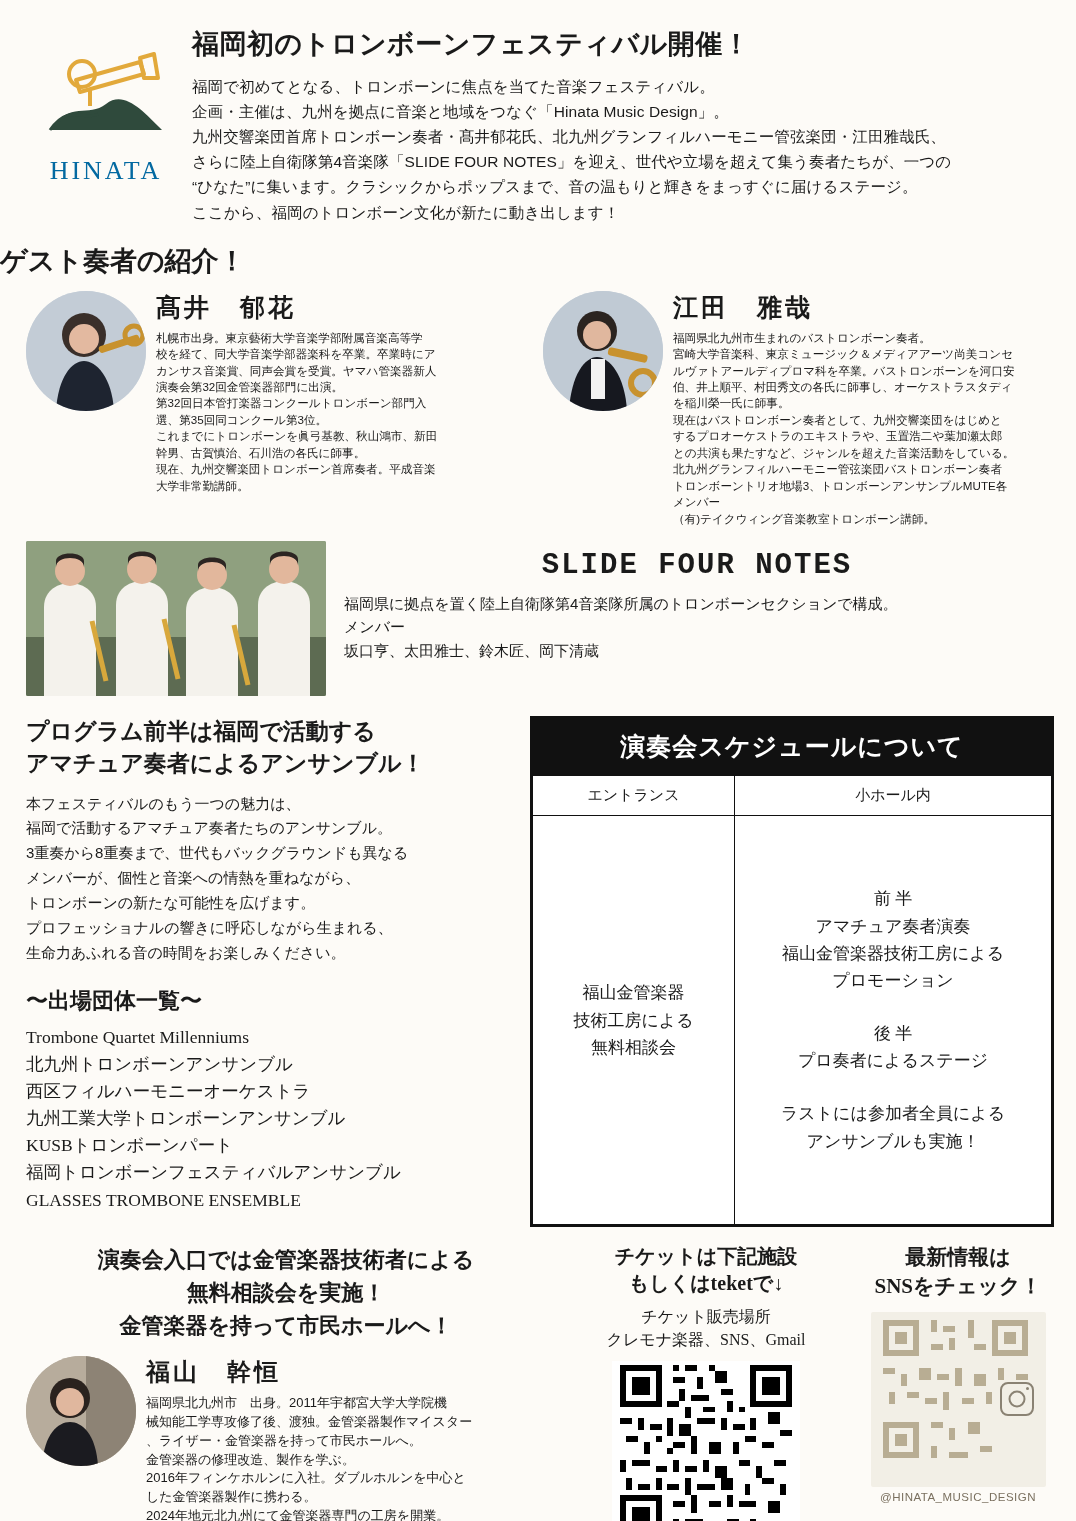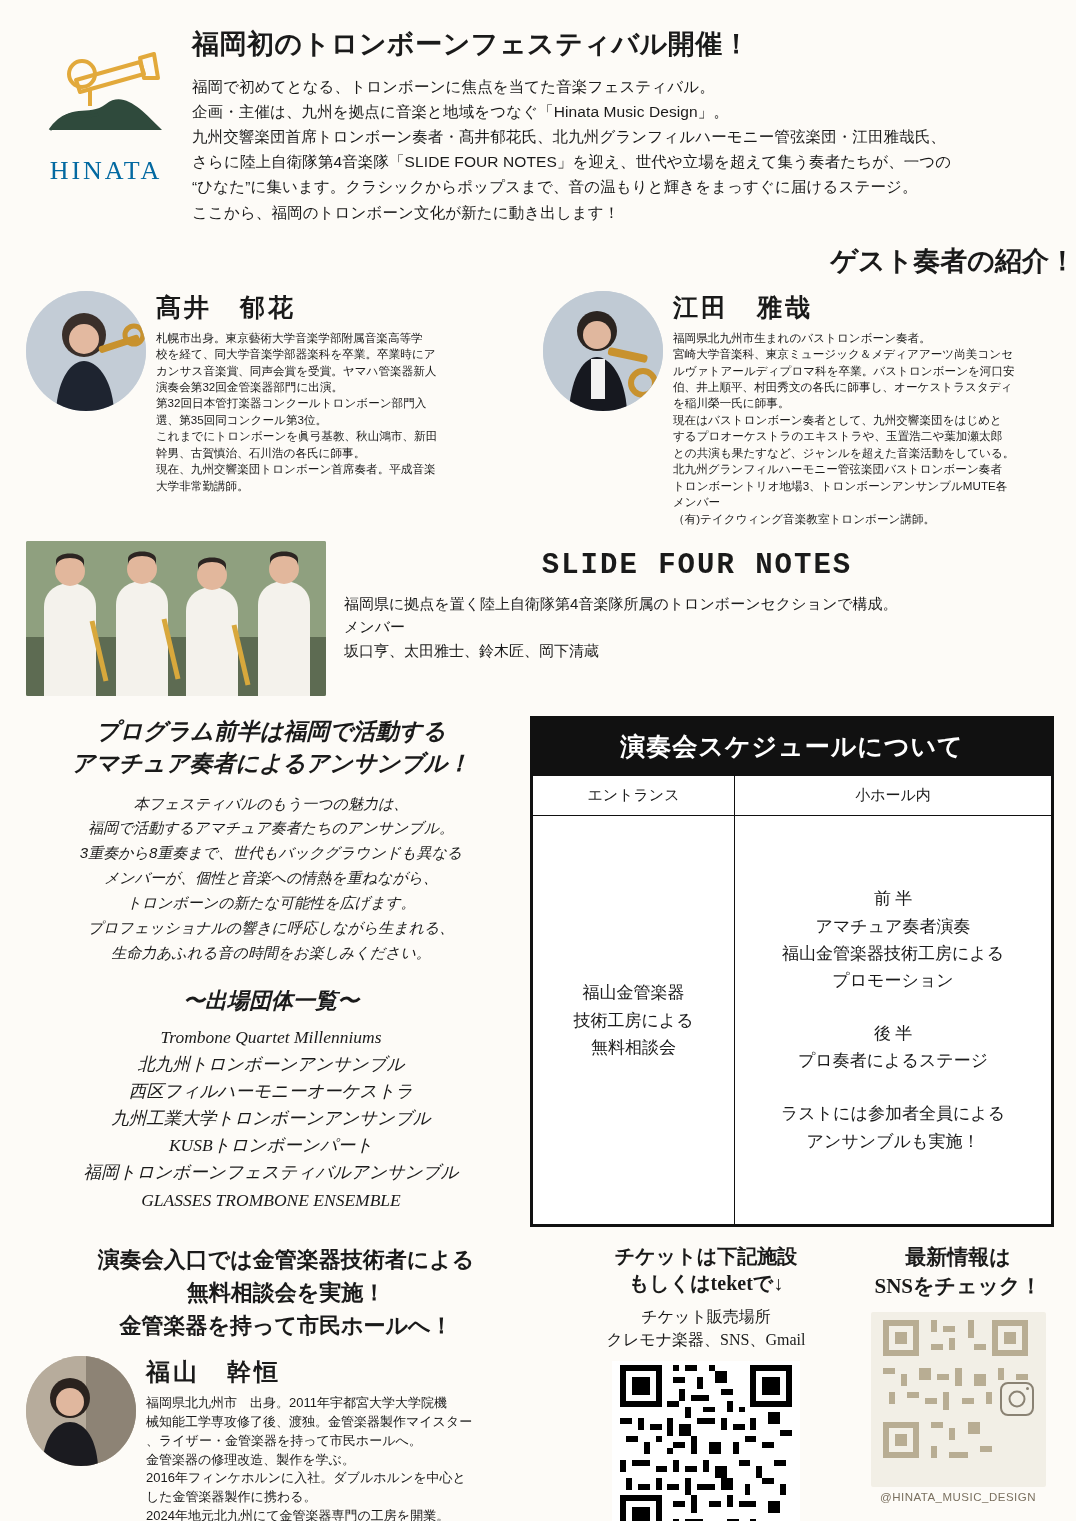--- a/index.html
+++ b/index.html
@@ -21,21 +21,21 @@
   .logo-text{font-family:"Liberation Serif",serif;font-size:26px;letter-spacing:3px;color:#0369a1;margin-top:2px;}
   .intro{flex:1;padding-left:6px;}
   .intro h1{
     font-family:"Liberation Serif",serif;
     font-size:27px;font-weight:bold;margin:8px 0 12px 0;letter-spacing:0.5px;
   }
   .intro p{font-size:15.5px;line-height:1.62;margin:0;letter-spacing:0.1px;}
 
   
   .guest-title{
-    text-align:right;font-family:"Liberation Serif",serif;
+    text-align:left;font-family:"Liberation Serif",serif;
     font-size:27px;font-weight:bold;margin:18px 0 12px 0;
   }
   .guests{display:flex;padding:0 26px;gap:10px;}
   .guest{display:flex;width:50%;gap:10px;}
   .portrait{
     width:120px;height:120px;border-radius:50%;flex:none;
     overflow:hidden;position:relative;
     background:#cfd8e0;
   }
   .portrait.p2{background:#c9d3dc;}
@@ -53,21 +53,21 @@
     background:#8a9a86;
   }
   .sfn-body{flex:1;padding-top:8px;}
   .sfn-title{
     font-family:Liberation Mono, monospace;font-size:29px;letter-spacing:2px;margin:0 0 10px 0;text-align:center;
   }
   .sfn-desc{font-size:15px;line-height:1.55;margin:0;}
 
   
   .mid{display:flex;padding:20px 26px 0 26px;gap:14px;}
-  .mid-left{width:490px;flex:none;text-align:center;font-style:italic;}
+  .mid-left{width:490px;flex:none;text-align:left;}
   .mid-left h2{
     font-family:"Liberation Serif",serif;font-size:23px;font-weight:bold;
     line-height:1.38;margin:0 0 12px 0;
   }
   .mid-left p.body{font-size:15px;line-height:1.66;margin:0;}
   .groups-title{
     font-family:"Liberation Serif",serif;font-size:22px;font-weight:bold;margin:20px 0 8px 0;
   }
   .groups li{list-style:none;font-family:"Liberation Serif",serif;font-size:17.5px;line-height:1.55;}
   .groups{margin:0;padding:0;}

